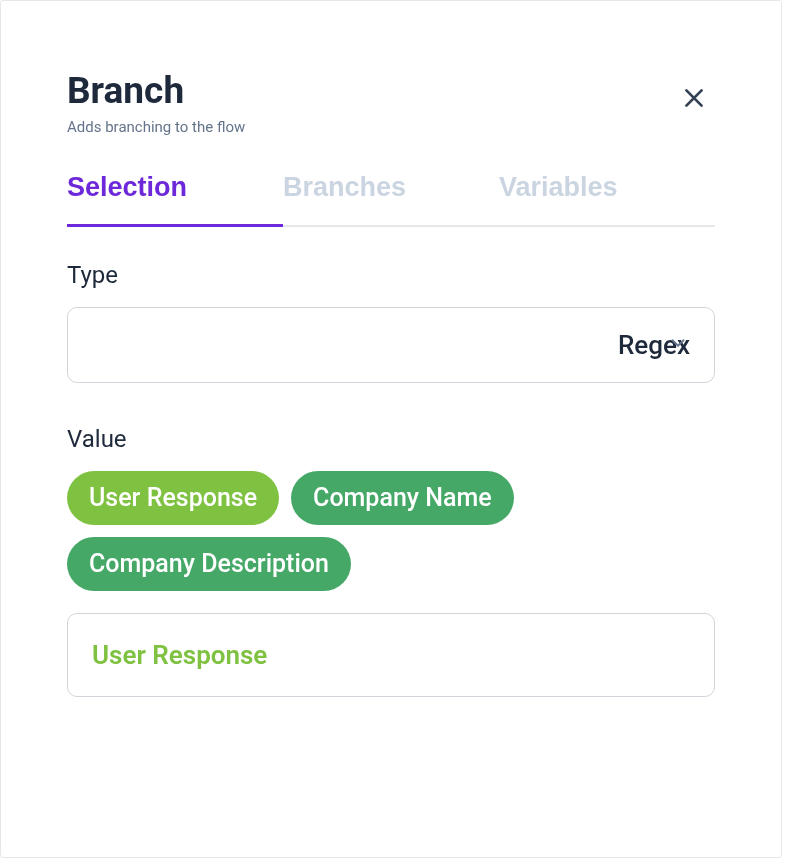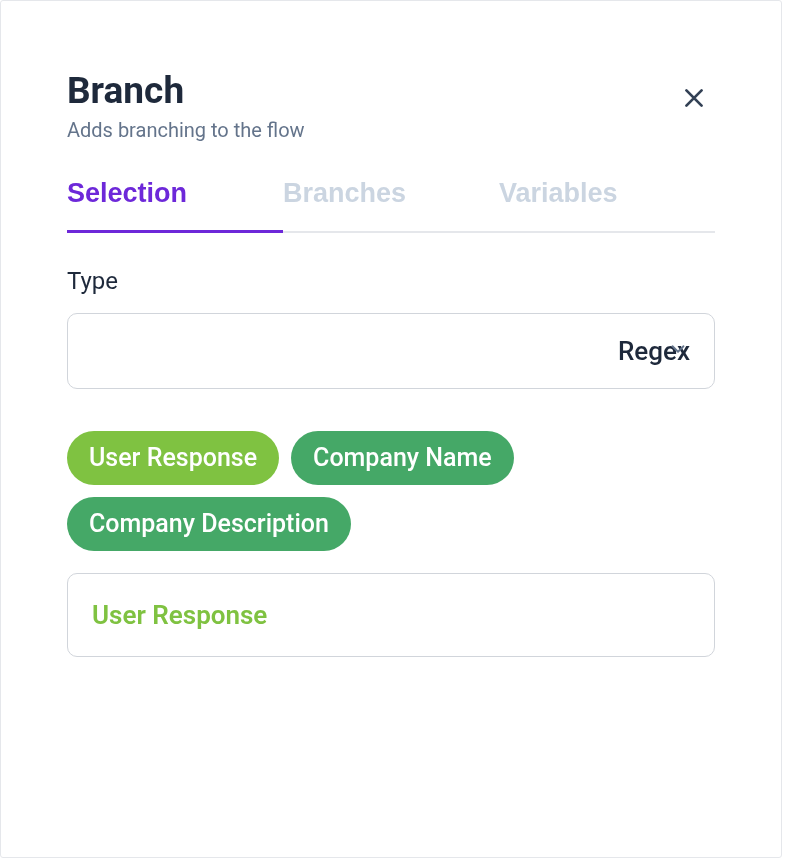--- a/index.html
+++ b/index.html
@@ -35,21 +35,21 @@
       flex-direction: column;
     }
     .title {
       font-size: 37px;
       font-weight: 700;
       color: #1e293b;
       line-height: 1.1;
       margin-bottom: 6px;
     }
     .subtitle {
-      font-size: 20px;
+      font-size: 15px;
       color: #64748b;
       font-weight: 400;
     }
     .close-btn {
       background: none;
       border: none;
       cursor: pointer;
       padding: 8px;
       margin-top: 6px;
       color: #334155;
@@ -205,20 +205,21 @@
         <button class="select-input">Regex</button>
         <span class="select-chevron">
           <svg viewBox="0 0 24 24">
               <polyline points="6 9 12 15 18 9"></polyline>
             </svg>
         </span>
       </div>
     </div>
 
     <div>
+      <div class="field-label">Value</div>
       <div class="chips">
         <button class="chip green-light">User Response</button>
         <button class="chip green-dark">Company Name</button>
         <button class="chip green-dark">Company Description</button>
       </div>
       <input type="text" class="value-input" value="User Response" style="">
     </div>
 
   </div>
 </div>

